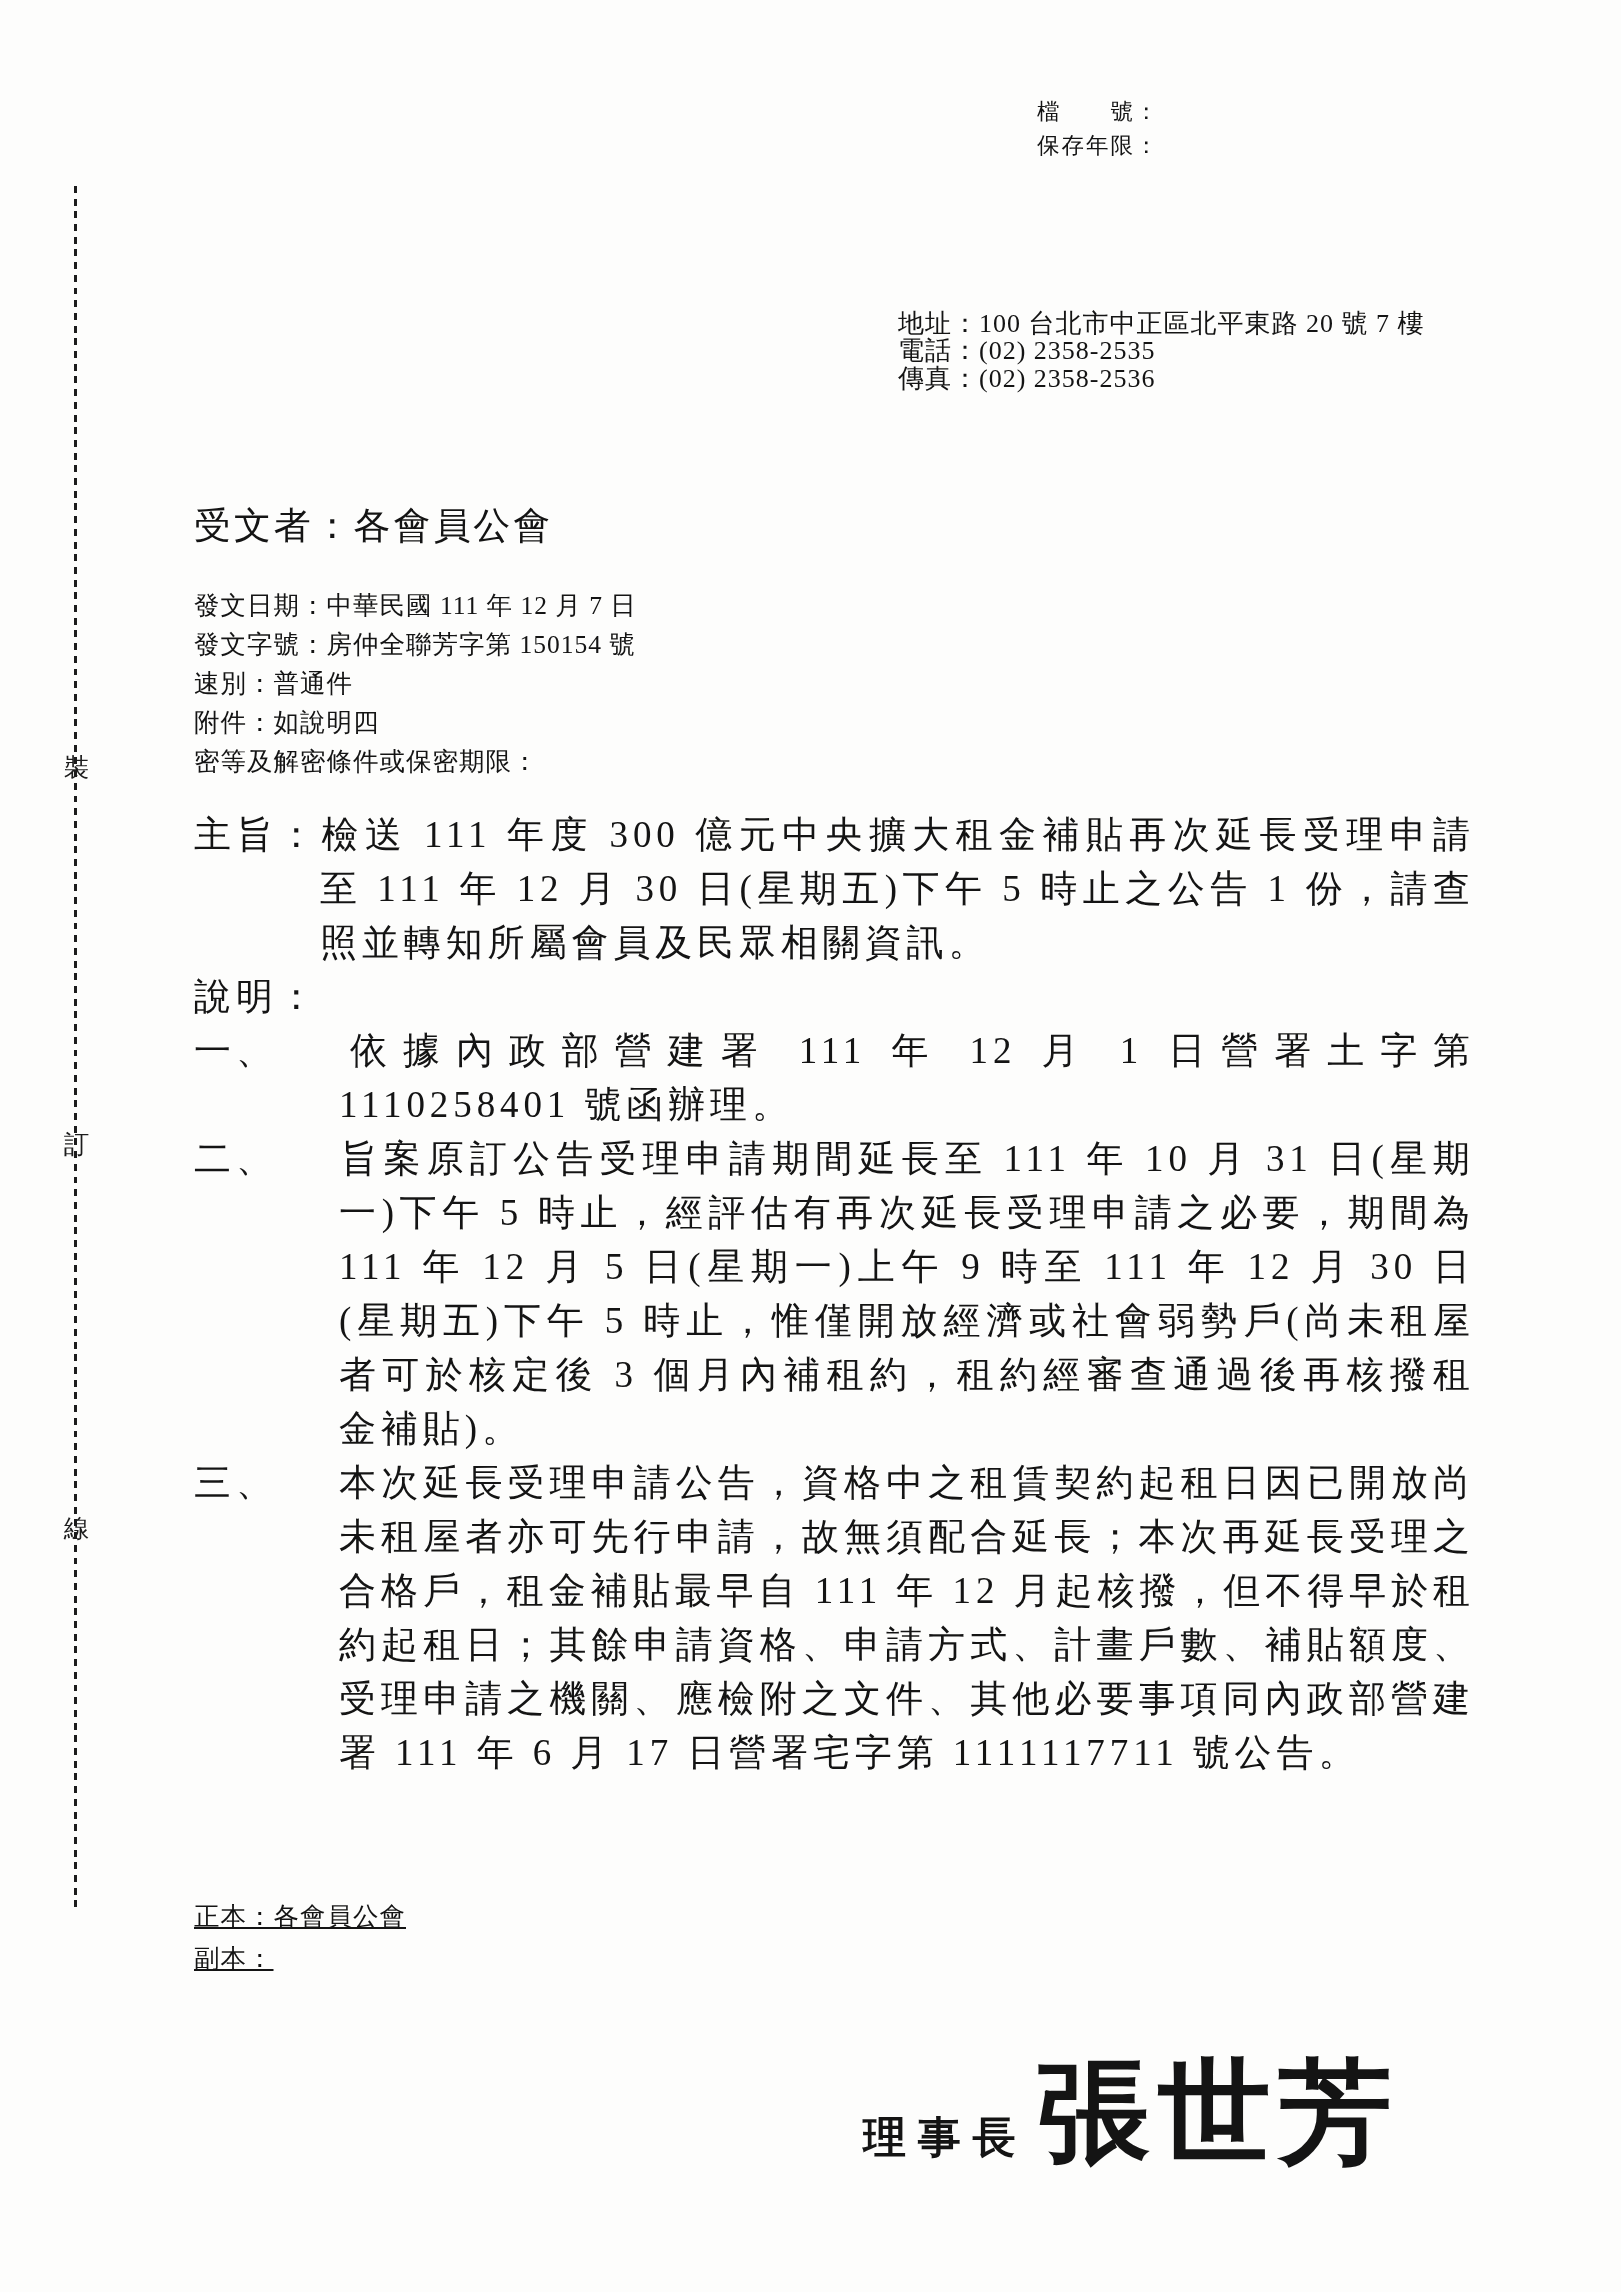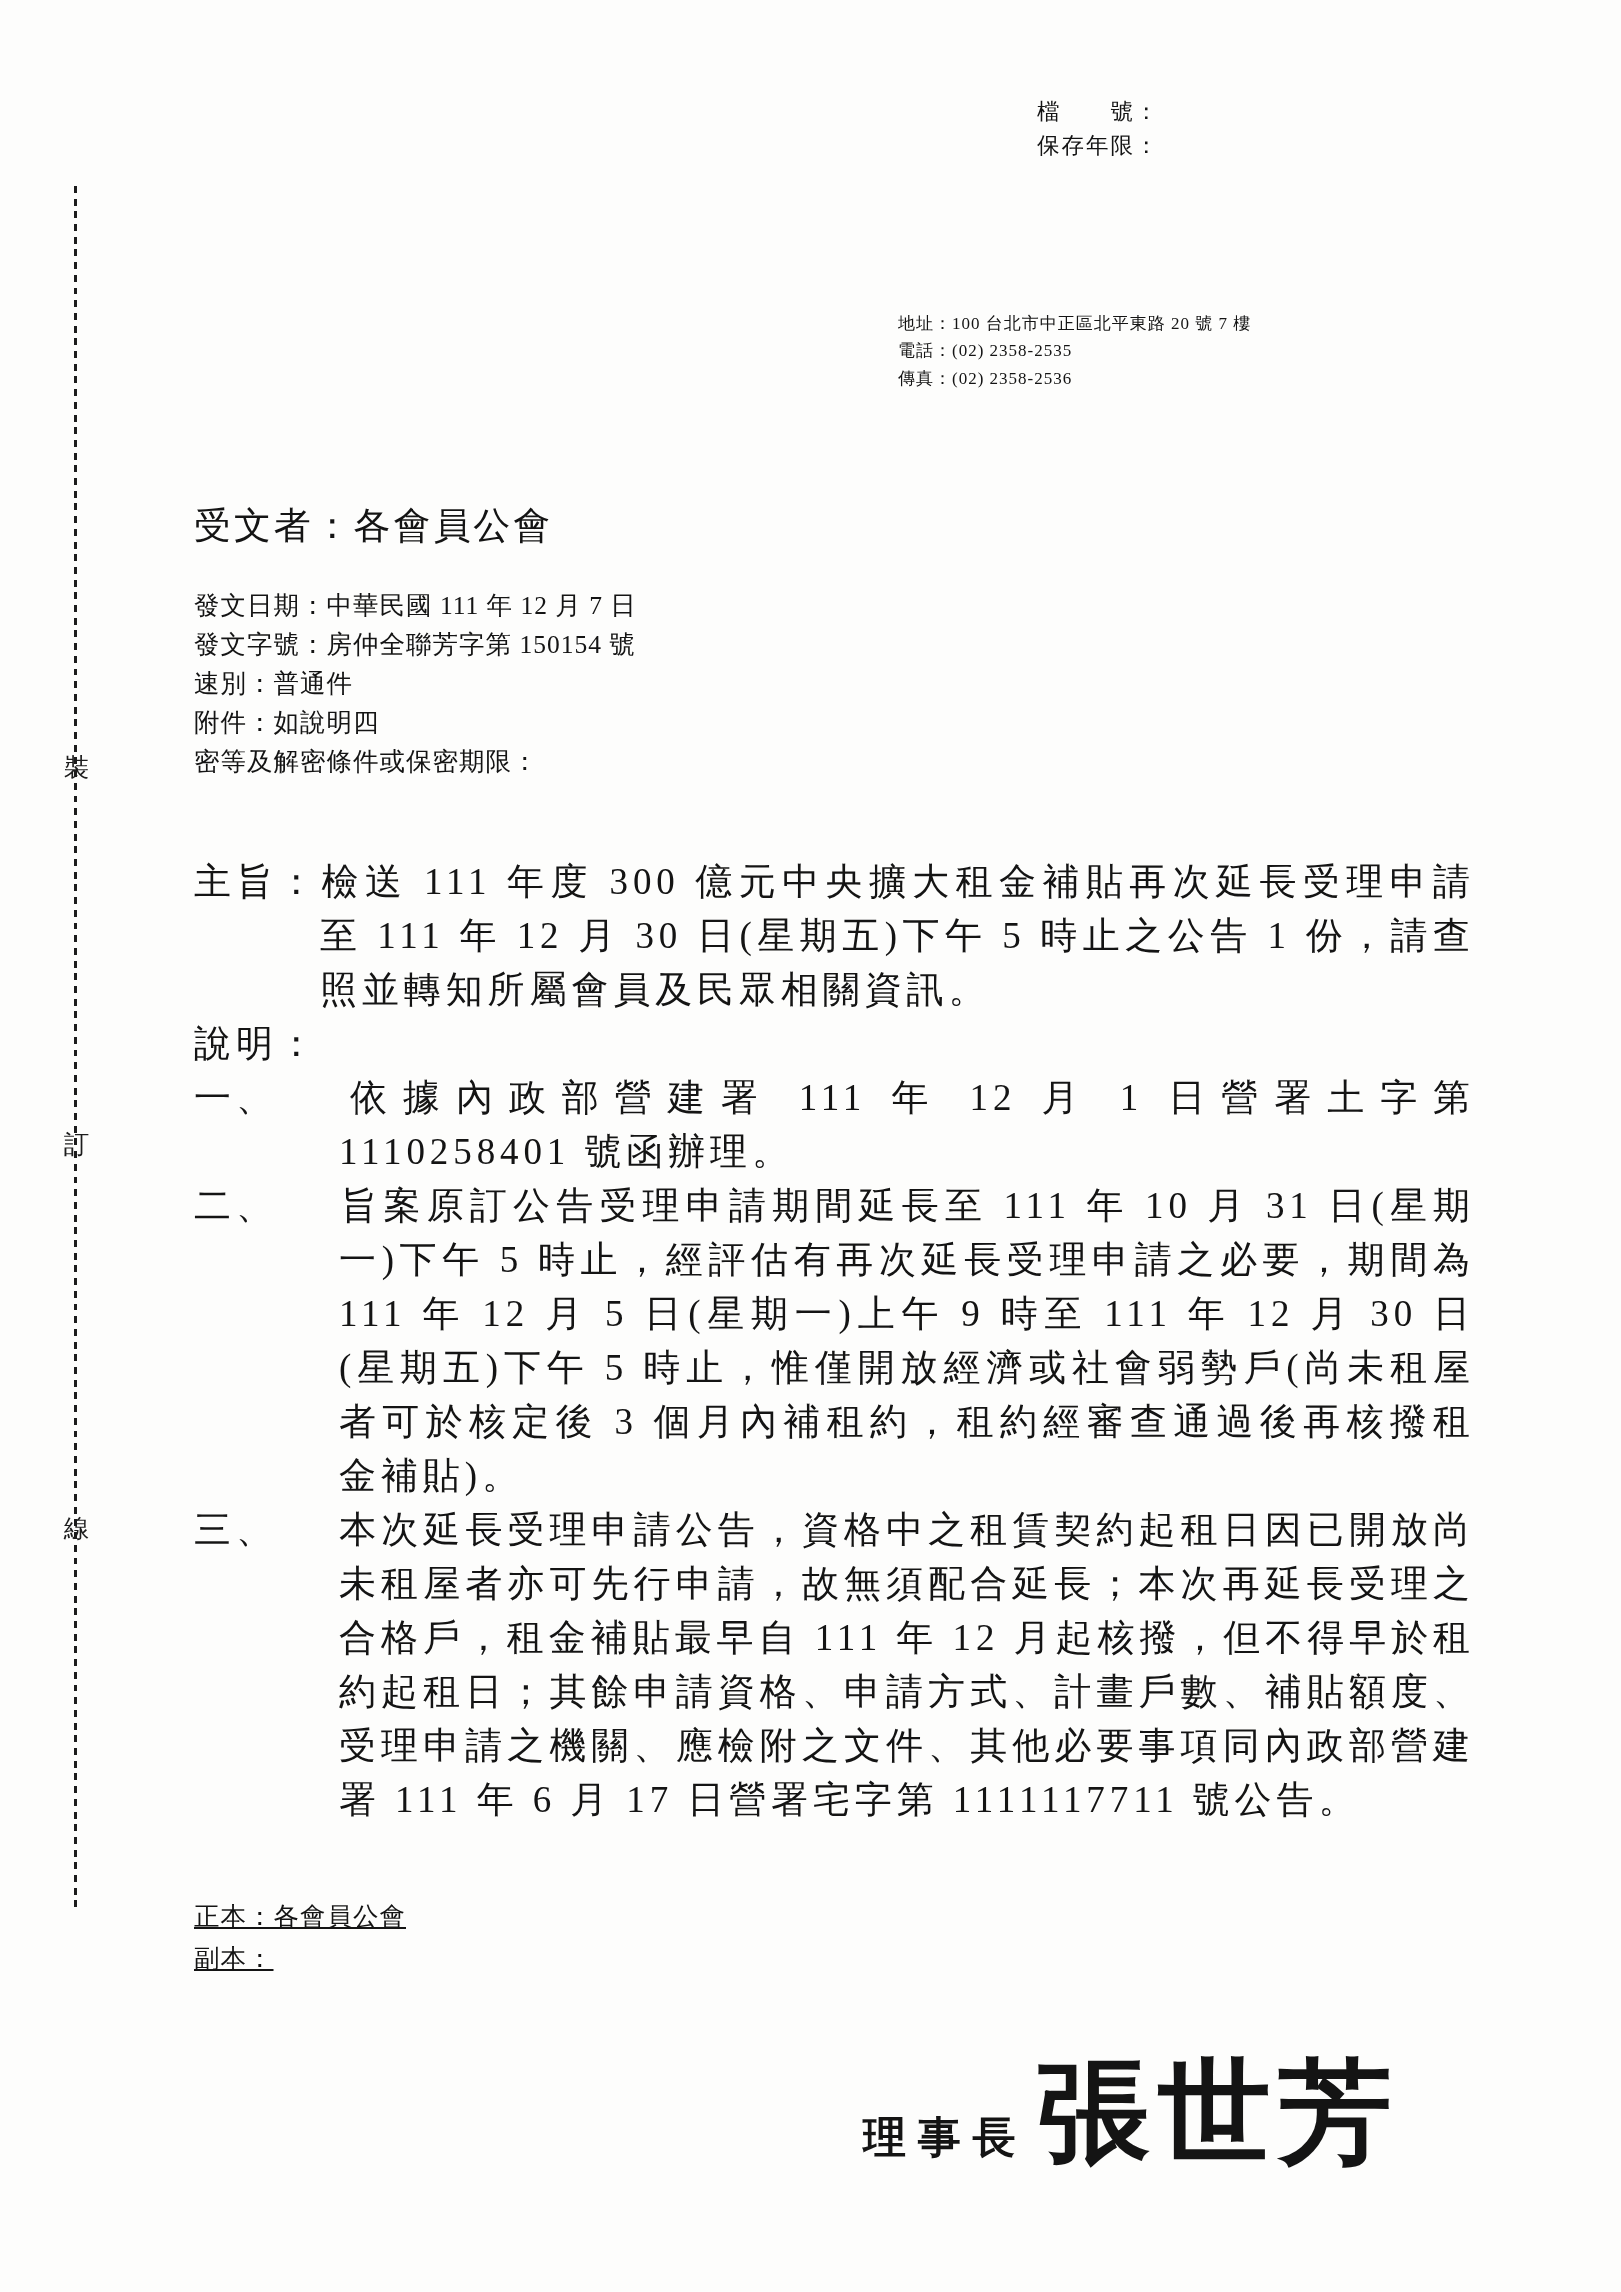--- a/index.html
+++ b/index.html
@@ -35,40 +35,40 @@
   .doc-title {
     position:absolute; left:204px; top:222px;
     font-size:46px; line-height:59px; white-space:nowrap;
     letter-spacing:2px;
   }
   .doc-type { margin-left:53px; }
 
   
   .addr-block {
     position:absolute; left:898px; top:310px;
-    font-size:17px; line-height:27.4px; letter-spacing:1px;
+    font-size:26px; line-height:27.4px; letter-spacing:1px;
   }
 
   
   .recipient {
     position:absolute; left:194px; top:502px;
     font-size:37px; line-height:47px; letter-spacing:2.9px;
   }
 
   
   .meta-block {
     position:absolute; left:194px; top:586px;
     font-size:25.5px; line-height:39px; letter-spacing:1px;
   }
 
   
   .body-block {
     position:absolute; left:194px; top:808px; width:1281px;
     font-size:37px; line-height:54px; letter-spacing:4.9px;
-    text-align:justify; text-justify:inter-character;margin-top:47px;
+    text-align:justify; text-justify:inter-character;
   }
   .body-block p { margin:0; }
   .subject-par { padding-left:126px; text-indent:-126px; }
   .subject-label { display:inline-block; width:126px; text-indent:0; }
   .desc-item { padding-left:145px; text-indent:-145px; }
   .item-marker { display:inline-block; width:145px; text-indent:0; }
 
   
   .copies-block {
     position:absolute; left:194px; top:1896px;

